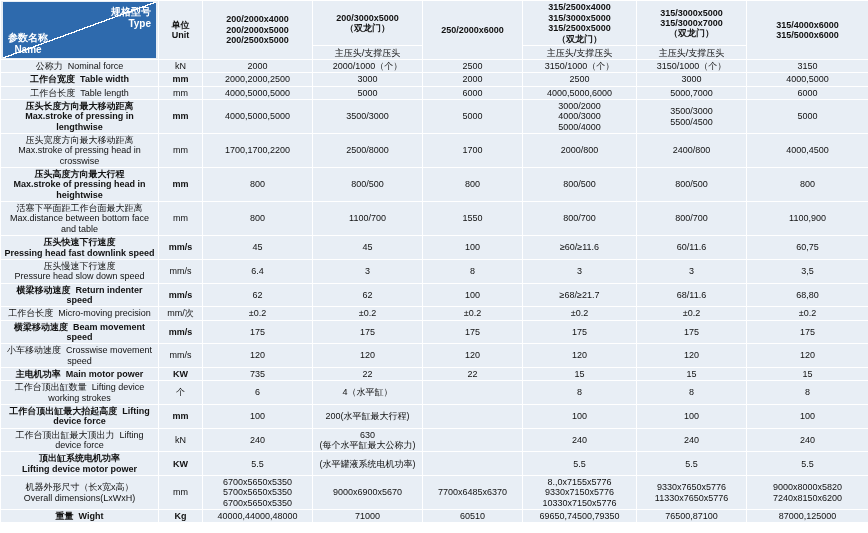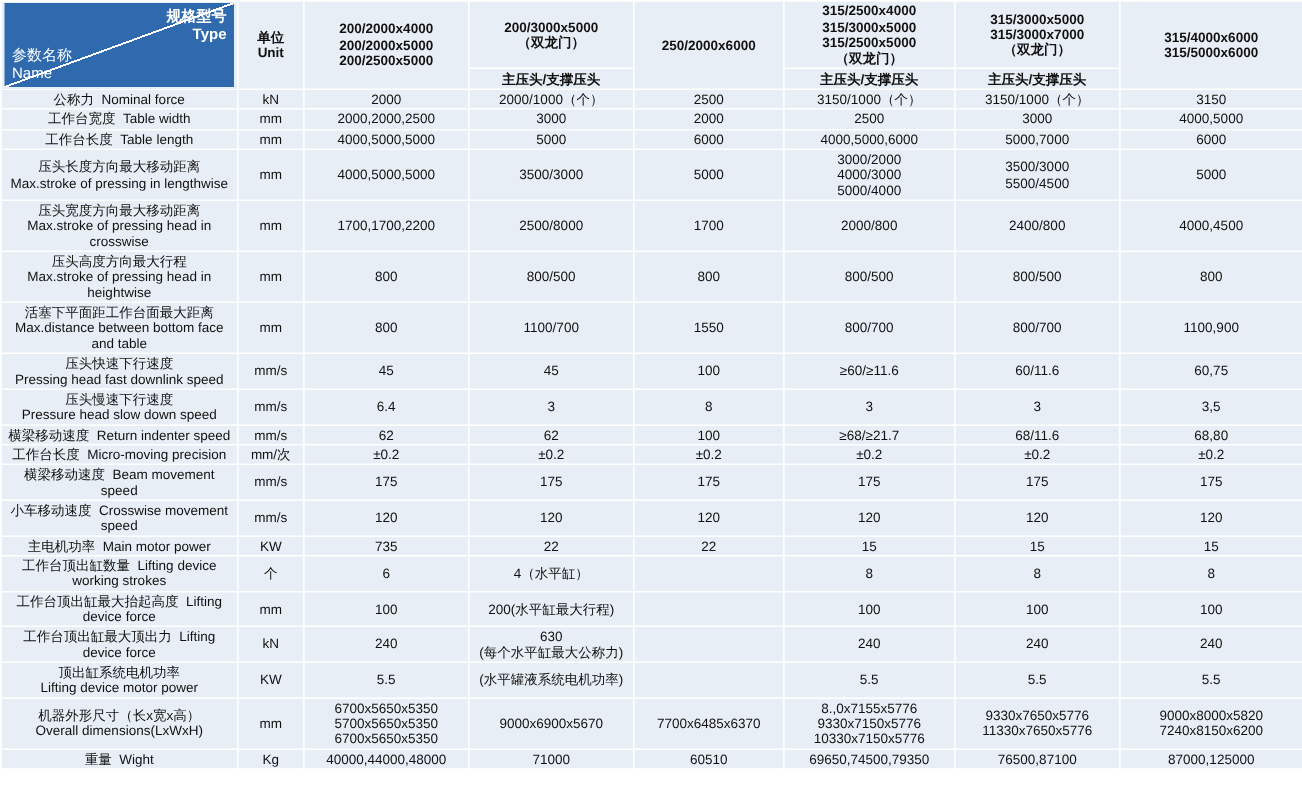--- a/index.html
+++ b/index.html
@@ -60,46 +60,47 @@
     text-align: right;
     color: #ffffff;
     font-weight: bold;
     font-size: 10px;
     line-height: 1.15;
   }
   .corner-name {
     position: absolute;
     left: 5px;
     bottom: 3px;
-    text-align: left;
+    text-align: center;
     color: #ffffff;
-    font-weight: normal;
+    font-weight: bold;
     font-size: 10px;
     line-height: 1.15;
   }
   .hdr-sub {
     background: #2e6aad;
     color: #ffffff;
-    font-weight: bold;
+    font-weight: normal;
     font-size: 9px;
     margin-left: 48px;
   }
   
   .rowlabel {
     background: #dbe4ef;
     font-size: 9px;
     text-align: center;
     line-height: 1.2;
   }
   .unitcell {
     background: #dbe4ef;
     font-size: 9px;
   }
   tr.alt td.rowlabel, tr.alt td.unitcell {
     background: #cdd9e8;
+    font-weight: bold;
   }
   tr.alt td.val {
     background: #dde5ef;
   }
   td.val {
     background: #eef2f7;
   }
   .small {
     font-size: 8px;
   }

